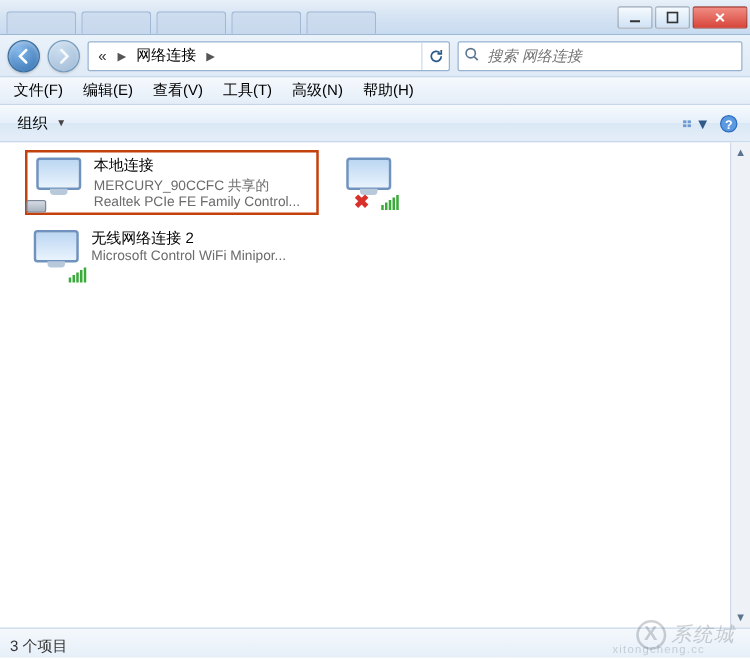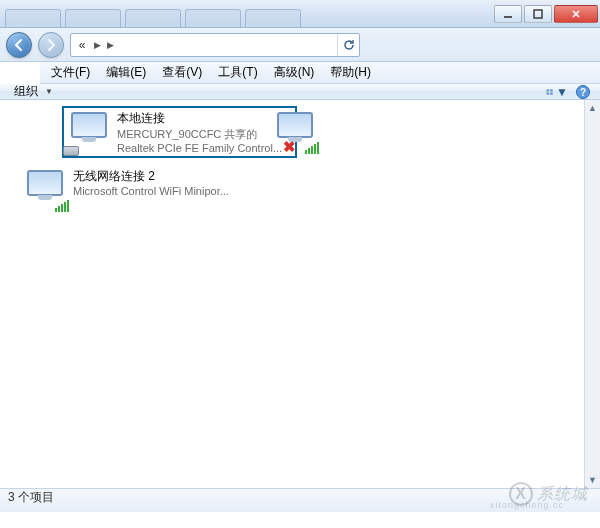--- a/index.html
+++ b/index.html
@@ -22,54 +22,54 @@
     .breadcrumb { flex: 0 0 auto; width: 290px; height: 24px; background: #fff; border: 1px solid #97b3d1; border-radius: 2px; display: flex; align-items: center; padding-left: 2px; overflow: hidden; }
     .bc-back { width: 18px; text-align: center; color: #333; }
     .bc-item { padding: 0 5px; display: flex; align-items: center; height: 100%; white-space: nowrap; }
     .bc-arrow { color: #555; padding: 0 3px; font-size: 9px; }
     .bc-refresh { margin-left: auto; width: 22px; height: 22px; display: flex; align-items: center; justify-content: center; border-left: 1px solid #cfdcec; color: #2e5a8a; }
     .search-box { flex: 1; height: 24px; background: #fff; border: 1px solid #97b3d1; border-radius: 2px; display: flex; align-items: center; padding-left: 4px; }
     .search-icon { width: 16px; color: #5b7590; }
     .search-input { border: none; outline: none; flex: 1; font-size: 12px; color: #888; font-style: italic; background: transparent; padding-left: 3px; }
 
     
-    .menubar { height: 22px; background: linear-gradient(to bottom, #f5f9fd, #e4edf8); border-bottom: 1px solid #c6d5e8; display: flex; align-items: center; padding-left: 4px; gap: 2px; font-size: 12px; margin-left: 40px; }
+    .menubar { height: 22px; background: linear-gradient(to bottom, #f5f9fd, #e4edf8); border-bottom: 1px solid #c6d5e8; display: flex; align-items: center; padding-left: 4px; gap: 2px; font-size: 12px; }
     .menu-item { padding: 2px 7px; cursor: default; }
 
     
-    .toolbar { height: 16px; background: linear-gradient(to bottom, #f6fafe, #e6eff9 49%, #dae8f5 50%, #e4eef9); border-bottom: 1px solid #b8cde4; display: flex; align-items: center; padding: 0 6px; }
+    .toolbar { height: 30px; background: linear-gradient(to bottom, #f6fafe, #e6eff9 49%, #dae8f5 50%, #e4eef9); border-bottom: 1px solid #b8cde4; display: flex; align-items: center; padding: 0 6px; }
     .tool-btn { padding: 3px 8px; display: flex; align-items: center; gap: 4px; cursor: default; font-size: 12px; }
     .tool-btn .chev { margin-left: 3px; font-size: 8px; color: #444; }
     .toolbar-right { margin-left: auto; display: flex; gap: 4px; }
     .ticon { width: 22px; height: 22px; display: flex; align-items: center; justify-content: center; color: #2f5a8a; }
 
     
     .content { display: flex; height: 388px; background: #fff; position: relative; }
     .items { flex: 1; padding: 8px 6px; position: relative; }
     .item { position: absolute; width: 235px; display: flex; gap: 6px; padding: 2px 3px; }
-    .item.selected { border: 2px solid #0369a1; margin-left: 42px; }
+    .item.selected { border: 2px solid #c2410c; }
     .item-icon { width: 44px; height: 44px; flex-shrink: 0; position: relative; }
     .monitor { width: 36px; height: 26px; border: 2px solid #6f93be; border-radius: 3px; background: linear-gradient(to bottom, #bcd7f2, #e9f3fd); margin: 2px auto 0; position: relative; }
     .monitor::after { content: ""; position: absolute; bottom: -6px; left: 50%; transform: translateX(-50%); width: 14px; height: 5px; background: #b9c9dc; border-radius: 0 0 3px 3px; }
     .plug { position: absolute; bottom: -2px; left: -4px; width: 16px; height: 10px; background: linear-gradient(to bottom, #d5dbe2, #aab4c0); border: 1px solid #7b889a; border-radius: 2px; }
     .item-text { flex: 1; overflow: hidden; }
     .item-title { color: #000; font-size: 12px; white-space: nowrap; overflow: hidden; text-overflow: ellipsis; }
     .item-sub { color: #6b6b6b; font-size: 11px; white-space: nowrap; overflow: hidden; text-overflow: ellipsis; }
     .signal-bars { position: absolute; bottom: 0; right: -2px; display: flex; align-items: flex-end; gap: 1px; }
     .sb { width: 2px; background: #3aab3a; }
     .sb1{height:4px}.sb2{height:6px}.sb3{height:8px}.sb4{height:10px}.sb5{height:12px}
     .redx { position: absolute; bottom: -2px; left: 10px; color: #d8302a; font-weight: bold; font-size: 15px; text-shadow: 0 0 1px #fff; }
 
     
     .scroll-track { width: 16px; background: #eef2f7; border-left: 1px solid #d2dae6; display:flex; flex-direction:column; }
     .scroll-arrow { height:16px; display:flex; align-items:center; justify-content:center; color:#5b7590; font-size:9px; }
     .scroll-thumb { flex:1; }
 
     
-    .statusbar { height: 24px; border-top: 1px solid #c6d5e8; background: linear-gradient(to bottom, #f4f8fc, #e6eff8); display: flex; align-items: flex-start; padding-left: 8px; font-size: 12px; color: #333; position: relative; }
+    .statusbar { height: 24px; border-top: 1px solid #c6d5e8; background: linear-gradient(to bottom, #f4f8fc, #e6eff8); display: flex; align-items: flex-end; padding-left: 8px; font-size: 12px; color: #333; position: relative; }
     .watermark { position: absolute; right: 12px; bottom: 6px; font-size: 16px; color: rgba(80,90,105,0.28); font-style: italic; font-family: "SimHei", sans-serif; letter-spacing: 1px; display:flex; align-items:center; gap:4px;}
     .wm-logo { width: 24px; height: 24px; border: 2px solid rgba(80,90,105,0.28); border-radius: 50%; display:inline-flex; align-items:center; justify-content:center; font-style:normal; font-weight:bold; color:rgba(80,90,105,0.28); }
     .wm-url { position:absolute; right:24px; bottom:-4px; font-size:9px; color:rgba(80,90,105,0.25); font-style:normal; }
   </style>
 </head>
 <body>
 
 <div class="titlebar">
   <div class="title-tabs">
     <div class="title-tab"></div>
@@ -105,27 +105,35 @@
       </svg>
     </div>
   <div class="nav-btn fwd">
       <svg viewBox="0 0 14 14">
         <path d="M5 2 L10 7 L5 12" fill="none" stroke="#fff" stroke-width="2" stroke-linecap="round"></path>
       </svg>
     </div>
   <div class="breadcrumb">
     <span class="bc-back">«</span>
     <span class="bc-arrow">▶</span>
+    <span class="bc-item">网络连接</span>
     <span class="bc-arrow">▶</span>
     <div class="bc-refresh">
         <svg width="14" height="14" viewBox="0 0 14 14">
           <path d="M11 7a4 4 0 1 1-1.3-2.9" fill="none" stroke="#2e5a8a" stroke-width="1.4"></path>
           <path d="M11 2v3h-3" fill="none" stroke="#2e5a8a" stroke-width="1.4"></path>
         </svg>
       </div>
+  </div>
+  <div class="search-box">
+    <span class="search-icon"><svg width="13" height="13" viewBox="0 0 14 14">
+          <circle cx="6" cy="6" r="4" fill="none" stroke="#5b7590" stroke-width="1.4"></circle>
+          <line x1="9" y1="9" x2="12" y2="12" stroke="#5b7590" stroke-width="1.4"></line>
+        </svg></span>
+    <input class="search-input" placeholder="搜索 网络连接" style="">
   </div>
 </div>
 
 <div class="menubar">
   <span class="menu-item">文件(F)</span>
   <span class="menu-item">编辑(E)</span>
   <span class="menu-item">查看(V)</span>
   <span class="menu-item">工具(T)</span>
   <span class="menu-item">高级(N)</span>
   <span class="menu-item">帮助(H)</span>

